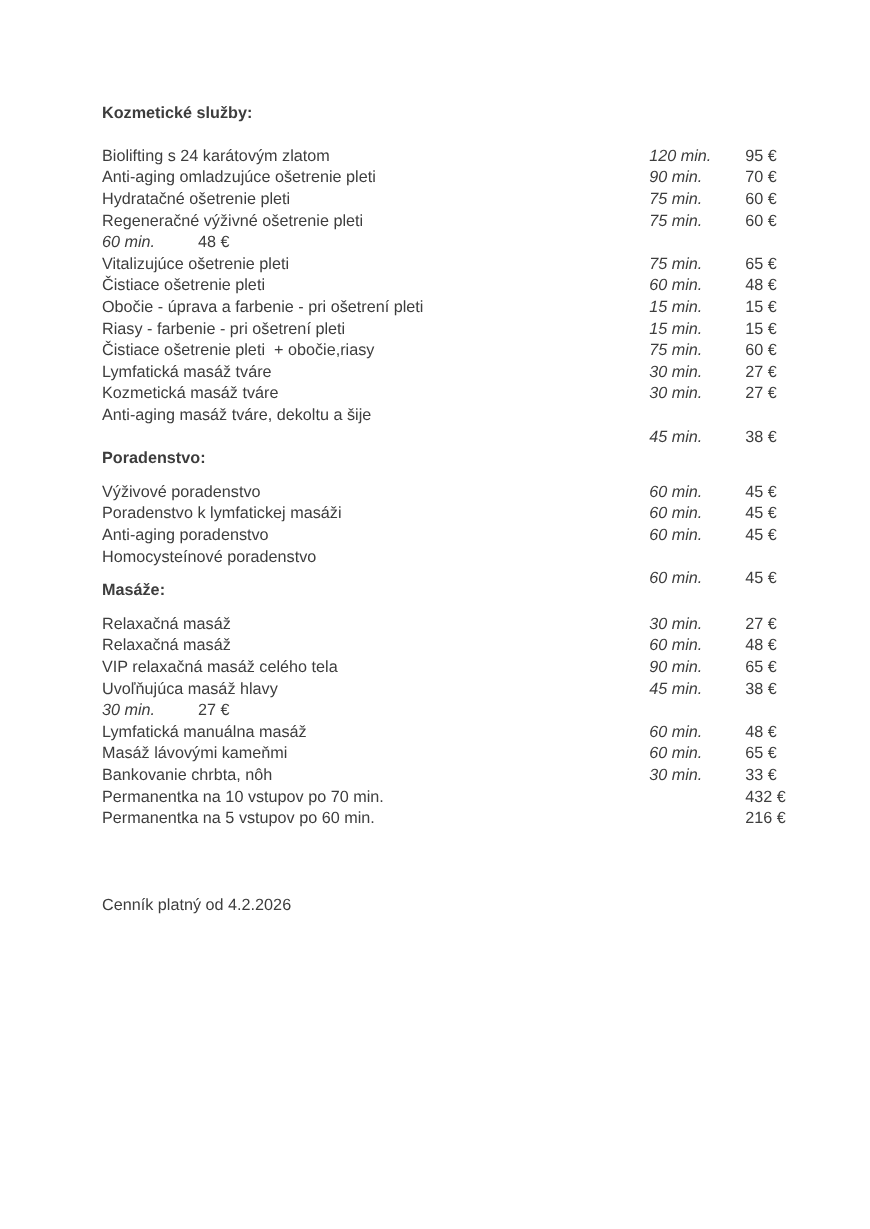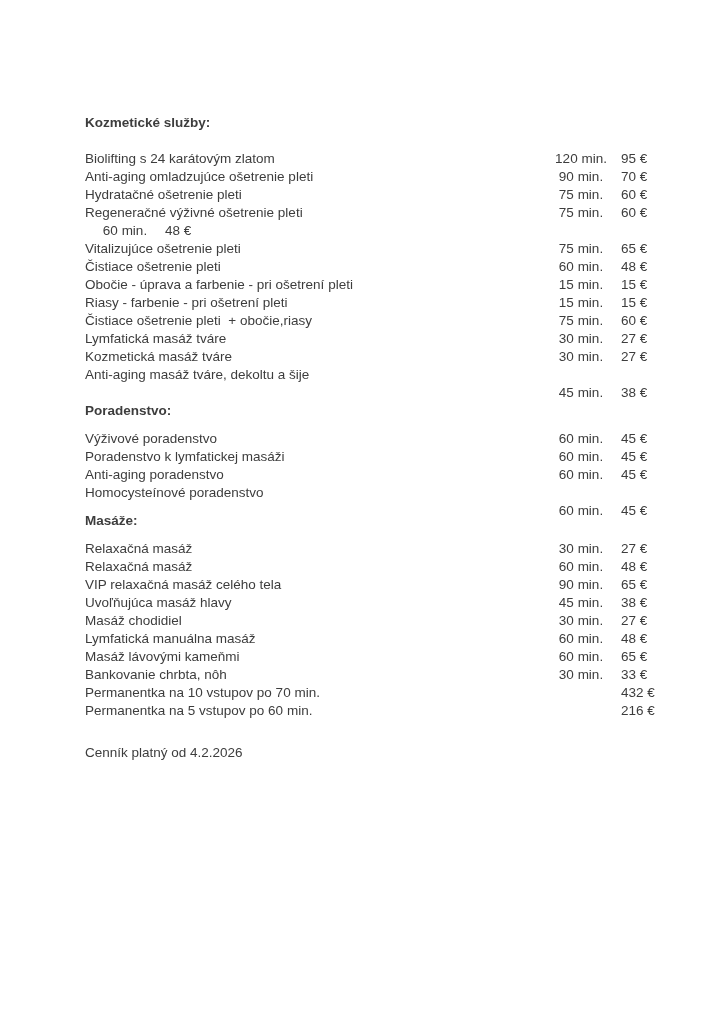--- a/index.html
+++ b/index.html
@@ -12,21 +12,21 @@
     width: 725px;
     height: 1024px;
     background: #ffffff;
     overflow: hidden;
     font-family: "Liberation Sans", "DejaVu Sans", sans-serif;
     font-size: 13.5px;
     color: #3d3d3d;
     -webkit-font-smoothing: antialiased;
   }
   .content {
-    padding: 114px 44px 0 85px; 
+    padding: 85px 44px 0 85px; 
   }
   section.price-section { margin: 0; }
   .section-heading {
     font-weight: bold;
     line-height: 18px;
     height: 18px;
     white-space: pre-wrap;
   }
   .rows { margin-top: 18px; }                     
   section.price-section:nth-of-type(2) .rows { margin-top: 10px; }
@@ -38,30 +38,31 @@
     line-height: 18px;
     height: 18px;
   }
   .cell-name {
     flex: 1 1 auto;
     white-space: pre-wrap;
     overflow: hidden;
   }
   .cell-duration {
     flex: 0 0 80px;
-    text-align: center;
+    text-align: left;
     white-space: pre;
+    font-style: italic;
   }
   .cell-price {
     flex: 0 0 60px;
     text-align: left;
     white-space: pre;
   }
   .doc-footer {
-    margin-top: 24px;
+    margin-top: 54px;
     line-height: 18px;
     height: 18px;
   }
 </style>
 </head>
 <body>
 
 <div class="page">
   <div class="content">
 
@@ -209,21 +210,20 @@
     <span class="cell-price">65 €</span>
   </div>
 
   <div class="row">
     <span class="cell-name">Uvoľňujúca masáž hlavy</span>
     <span class="cell-duration">45 min.</span>
     <span class="cell-price">38 €</span>
   </div>
 
   <div class="row">
-    <span class="cell-name">Masáž chodidiel</span>
     <span class="cell-duration">30 min.</span>
     <span class="cell-price">27 €</span>
   </div>
 
   <div class="row">
     <span class="cell-name">Lymfatická manuálna masáž</span>
     <span class="cell-duration">60 min.</span>
     <span class="cell-price">48 €</span>
   </div>
 

